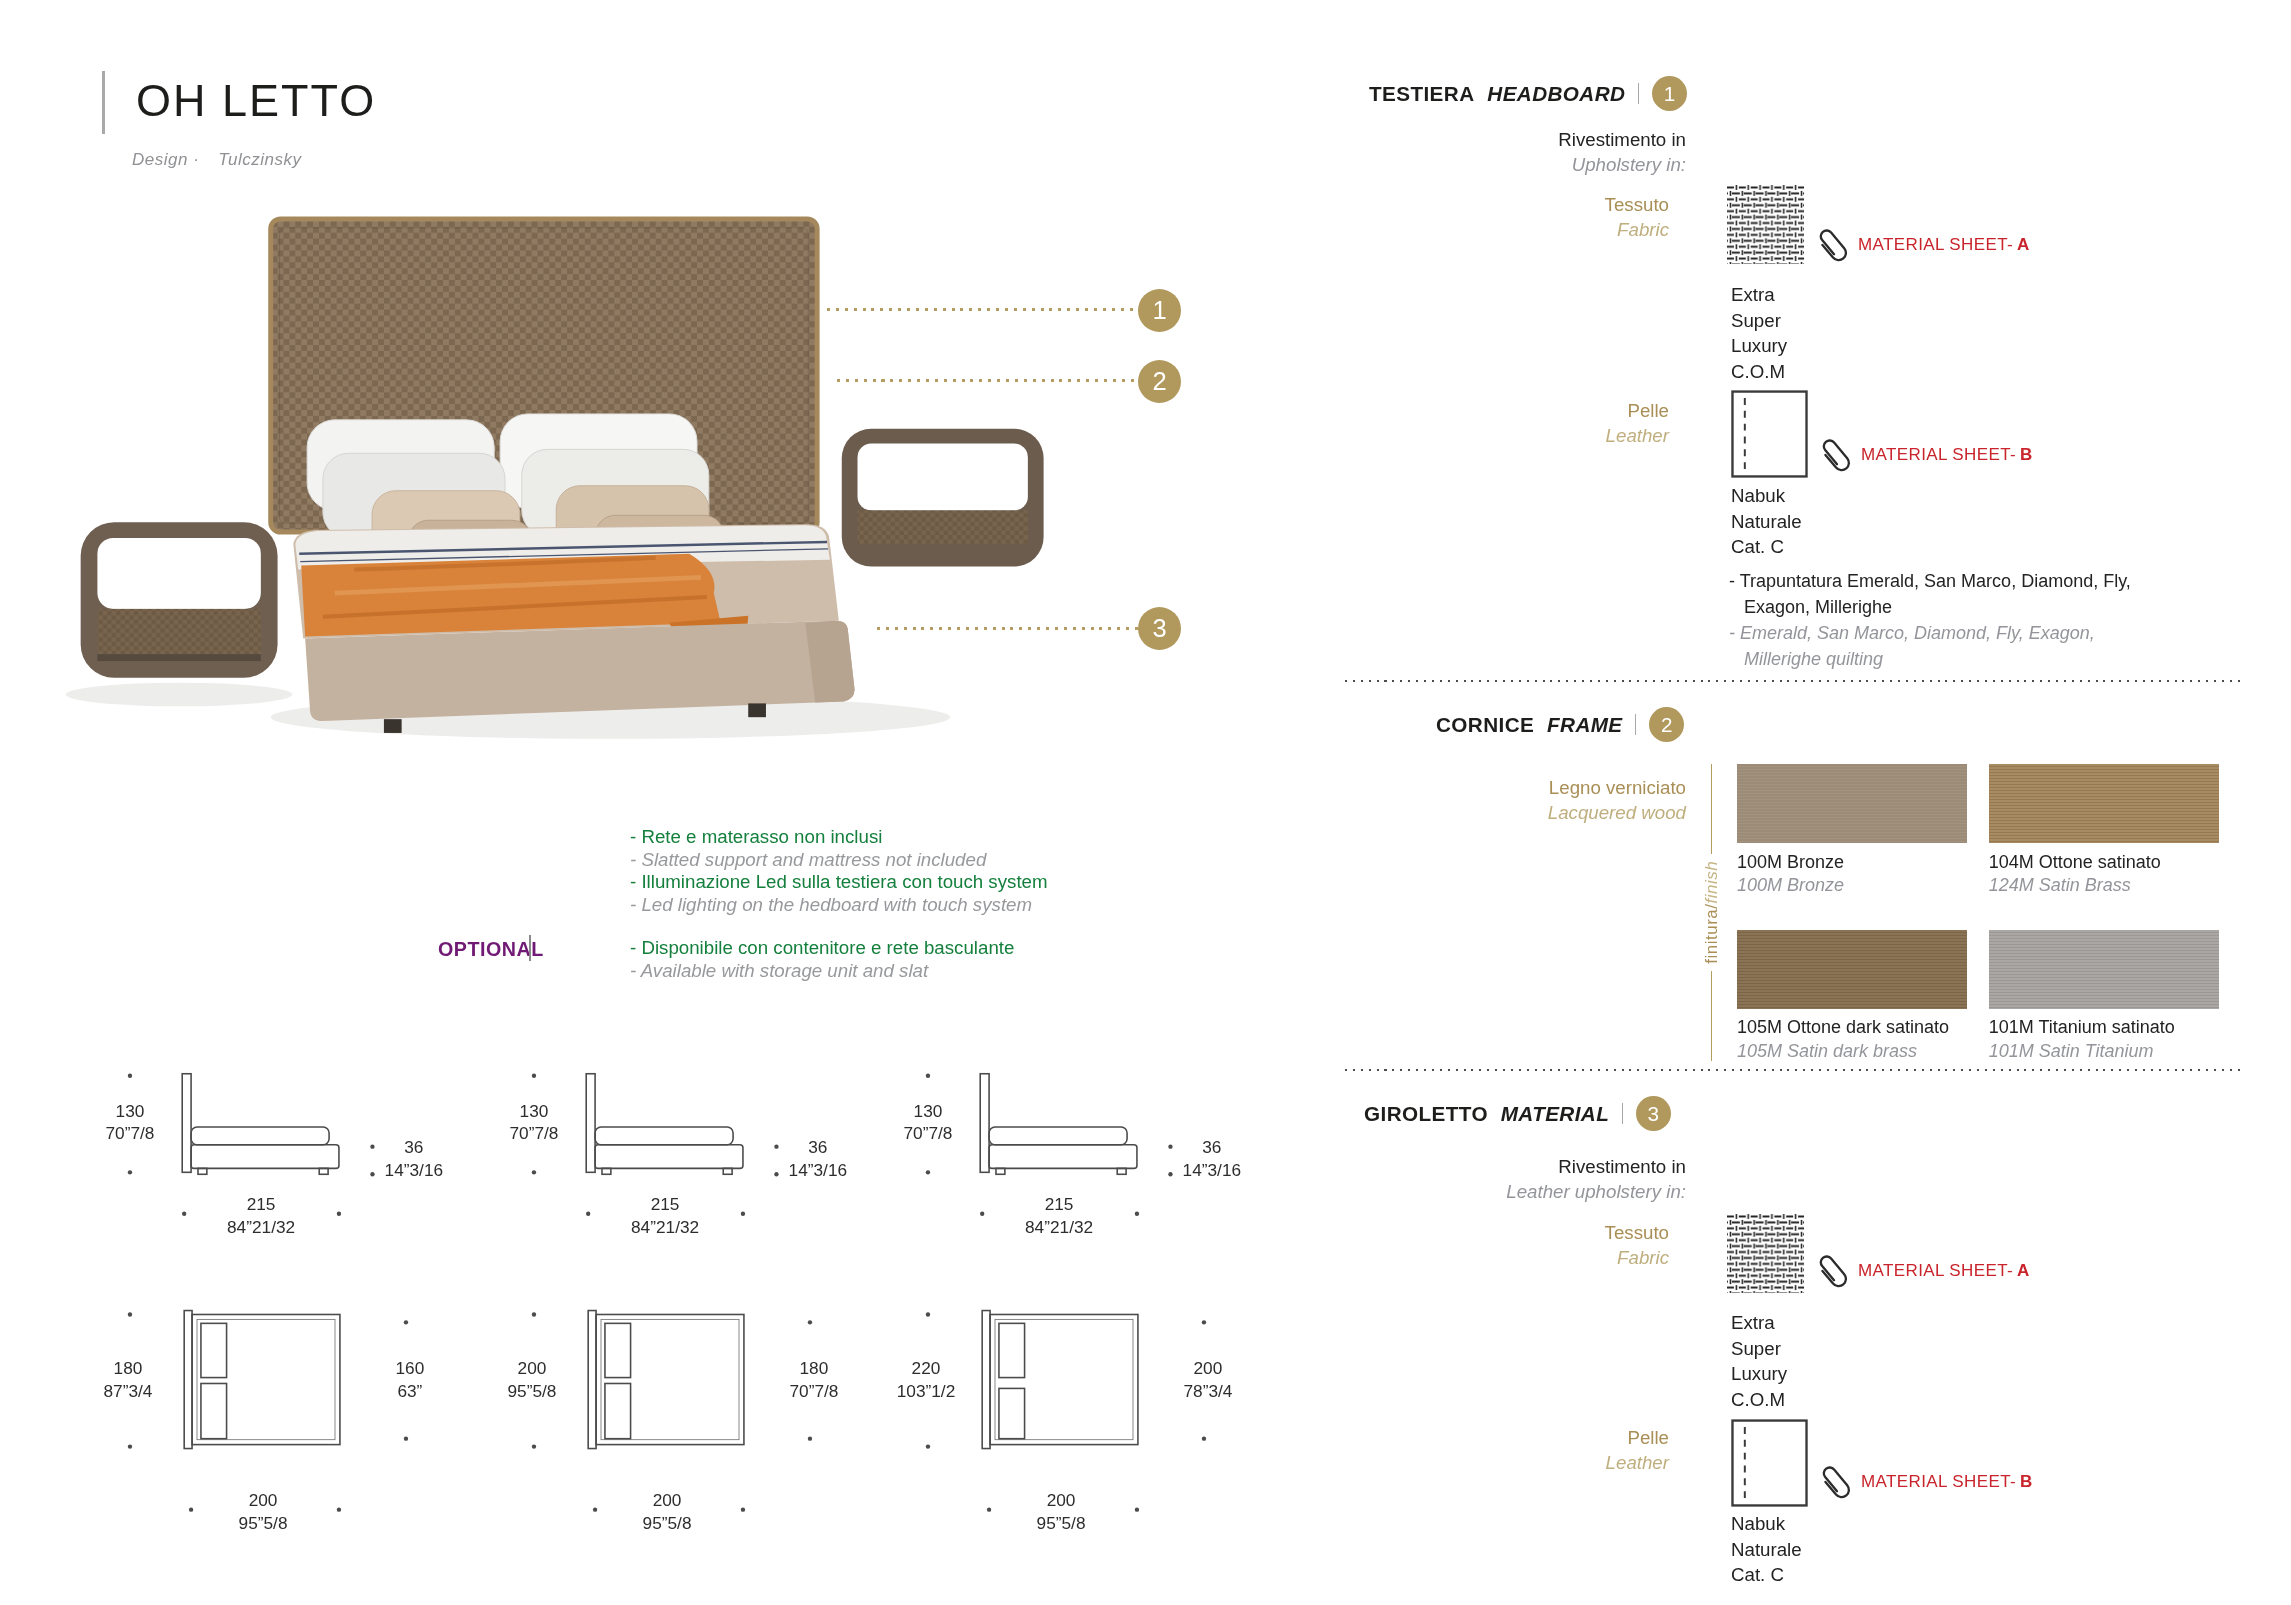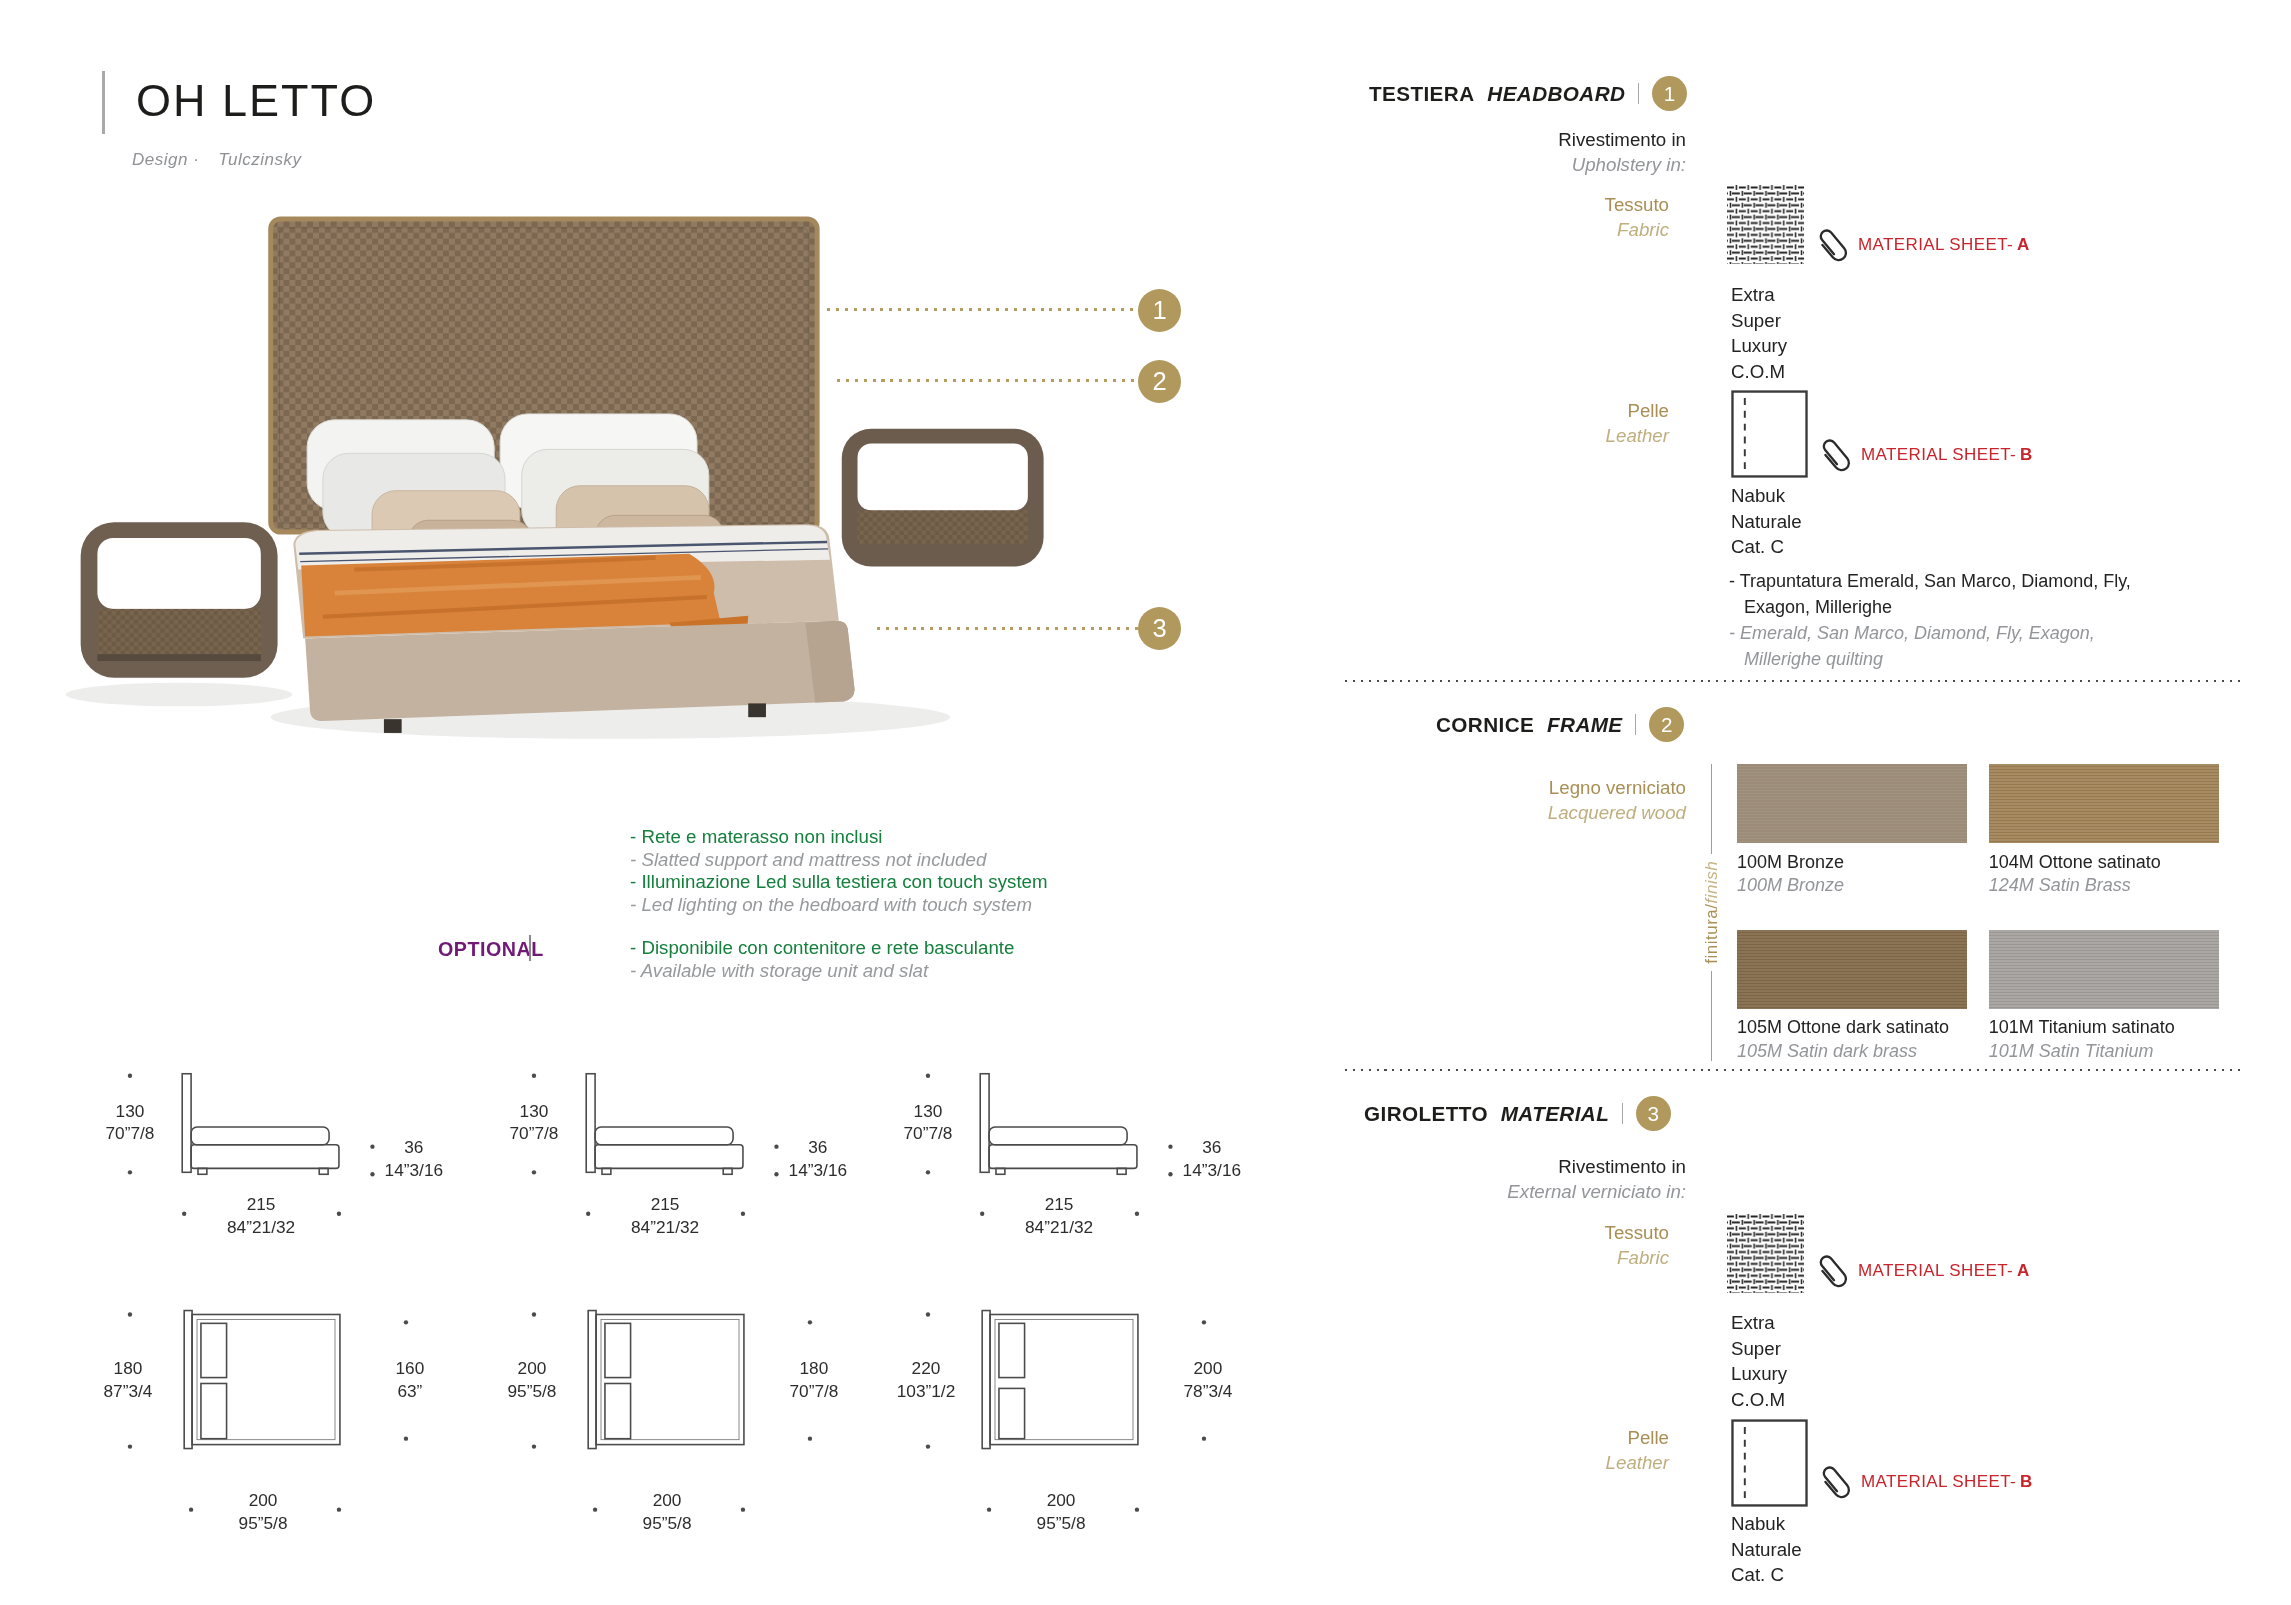--- a/index.html
+++ b/index.html
@@ -403,21 +403,21 @@
     <span class="t">GIROLETTO</span>
     <span class="t it">MATERIAL</span>
     <span class="sep"></span>
     <span class="num-circle num-sm">
         <span>3</span>
       </span>
   </div>
 
   <div class="abs rightal" style="right:605px;top:1155px;">
     <div class="lbl-it">Rivestimento in</div>
-    <div class="lbl-en">External verniciato in:</div>
+    <div class="lbl-en">Leather upholstery in:</div>
   </div>
 
   <div class="abs rightal" style="right:622px;top:1221px;">
     <div class="lbl-gold-it">Tessuto</div>
     <div class="lbl-gold-en">Fabric</div>
   </div>
   <svg class="abs" style="left:1727px;top:1214px;" width="79" height="81" viewBox="0 0 80 82">
     <rect width="78" height="80" fill="url(#knit1)"></rect>
   </svg>
   <div class="abs sheet-link" style="left:1817px;top:1251px;">

